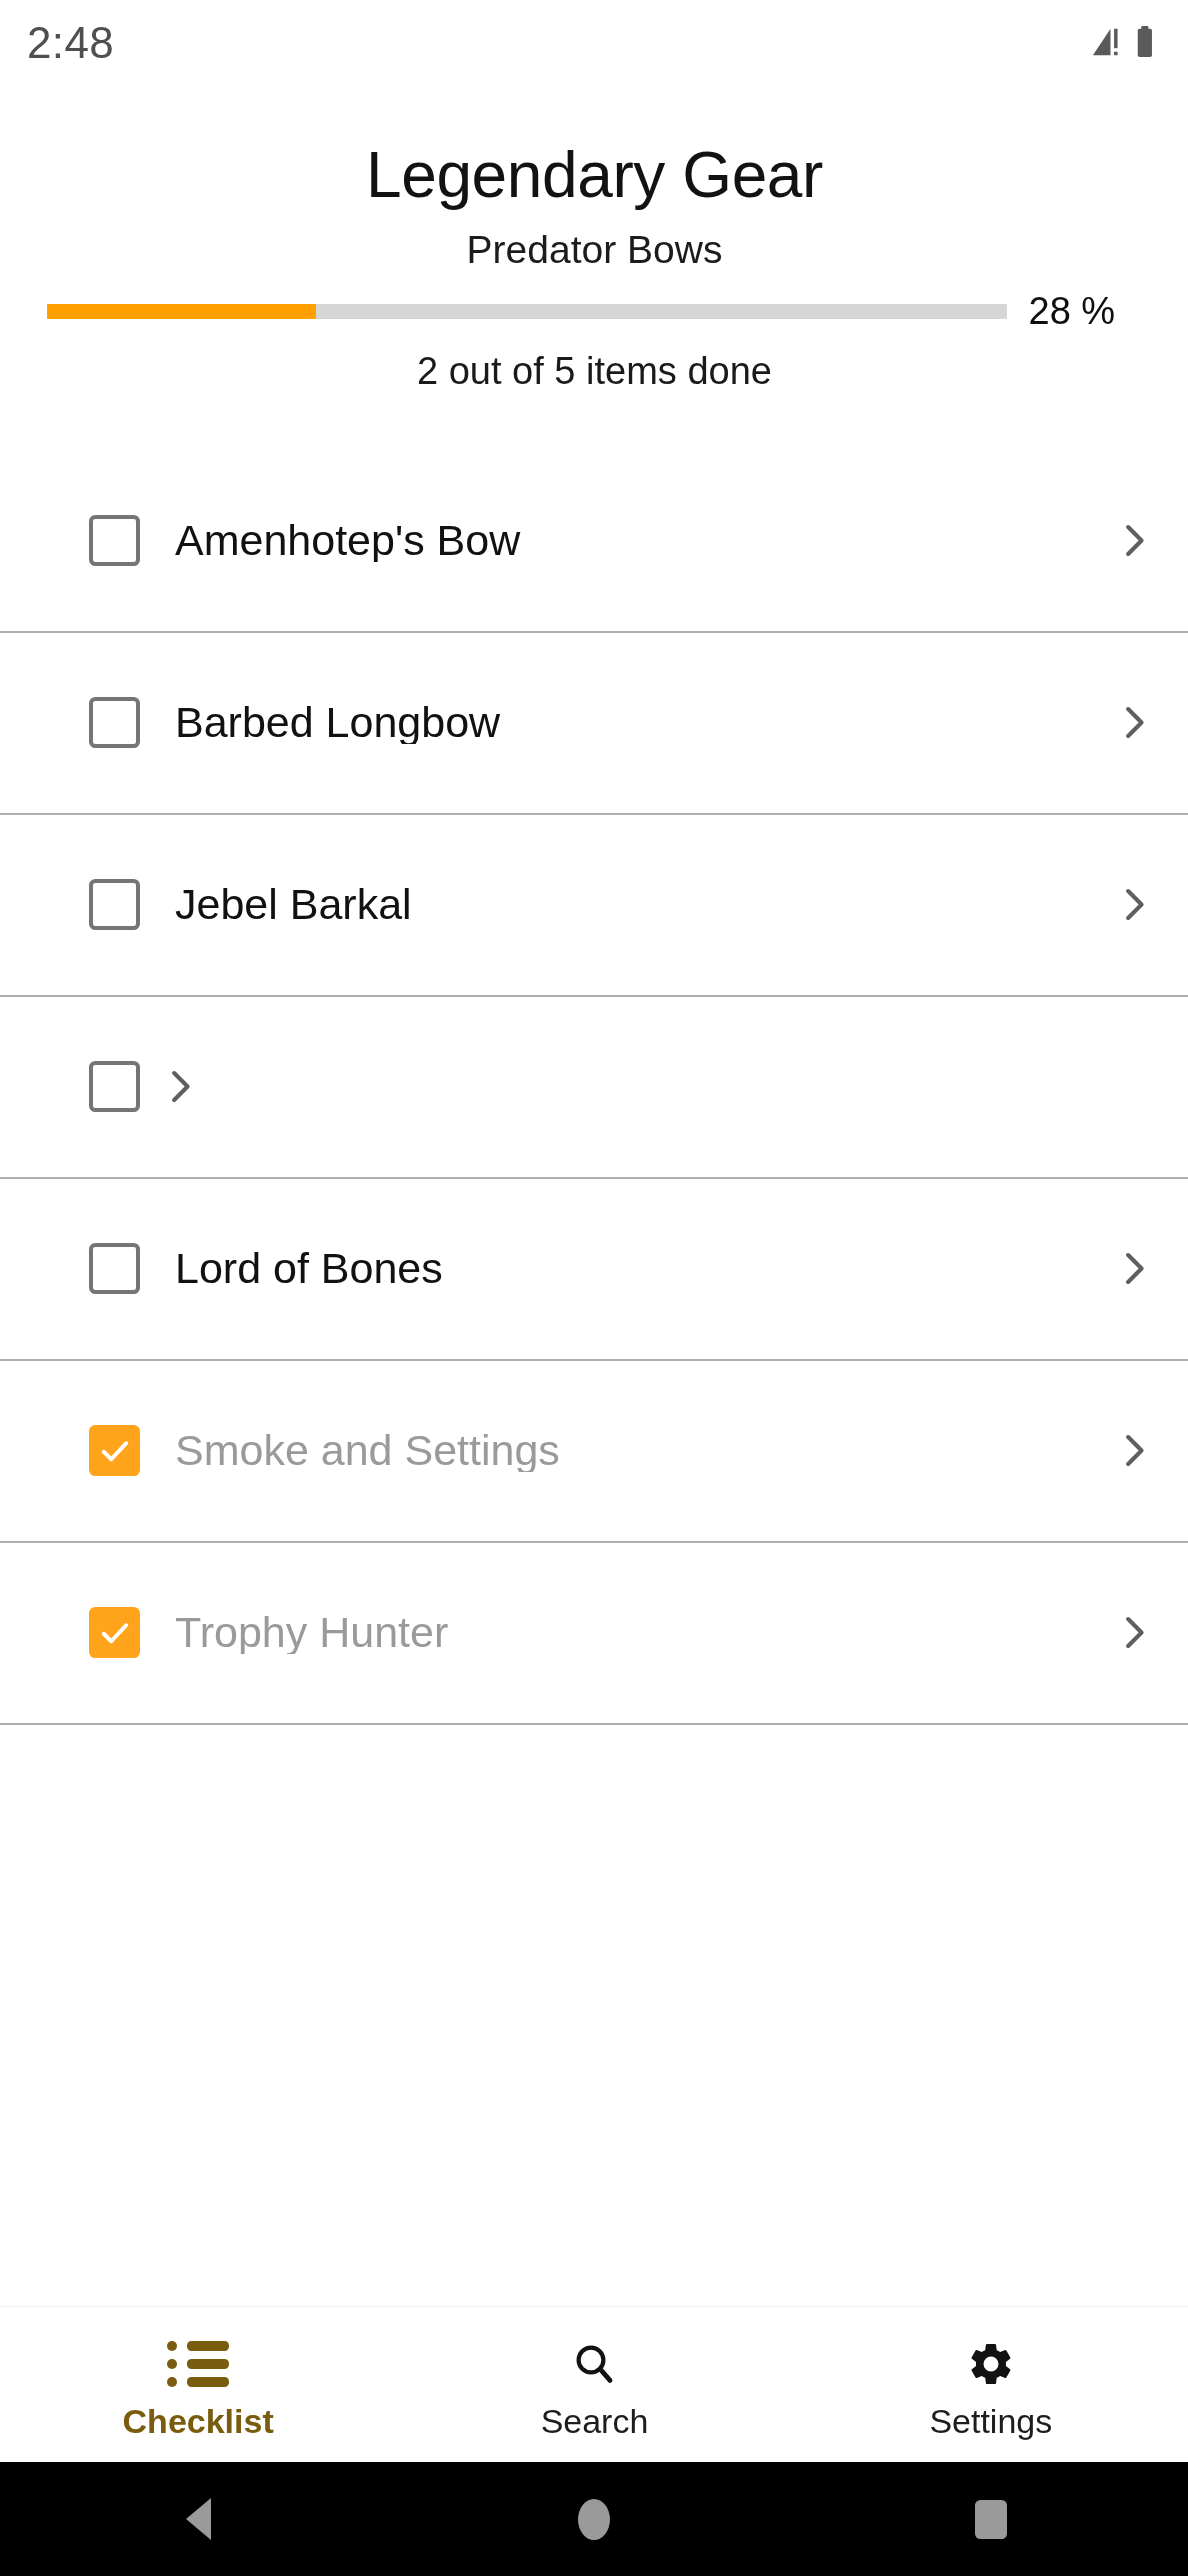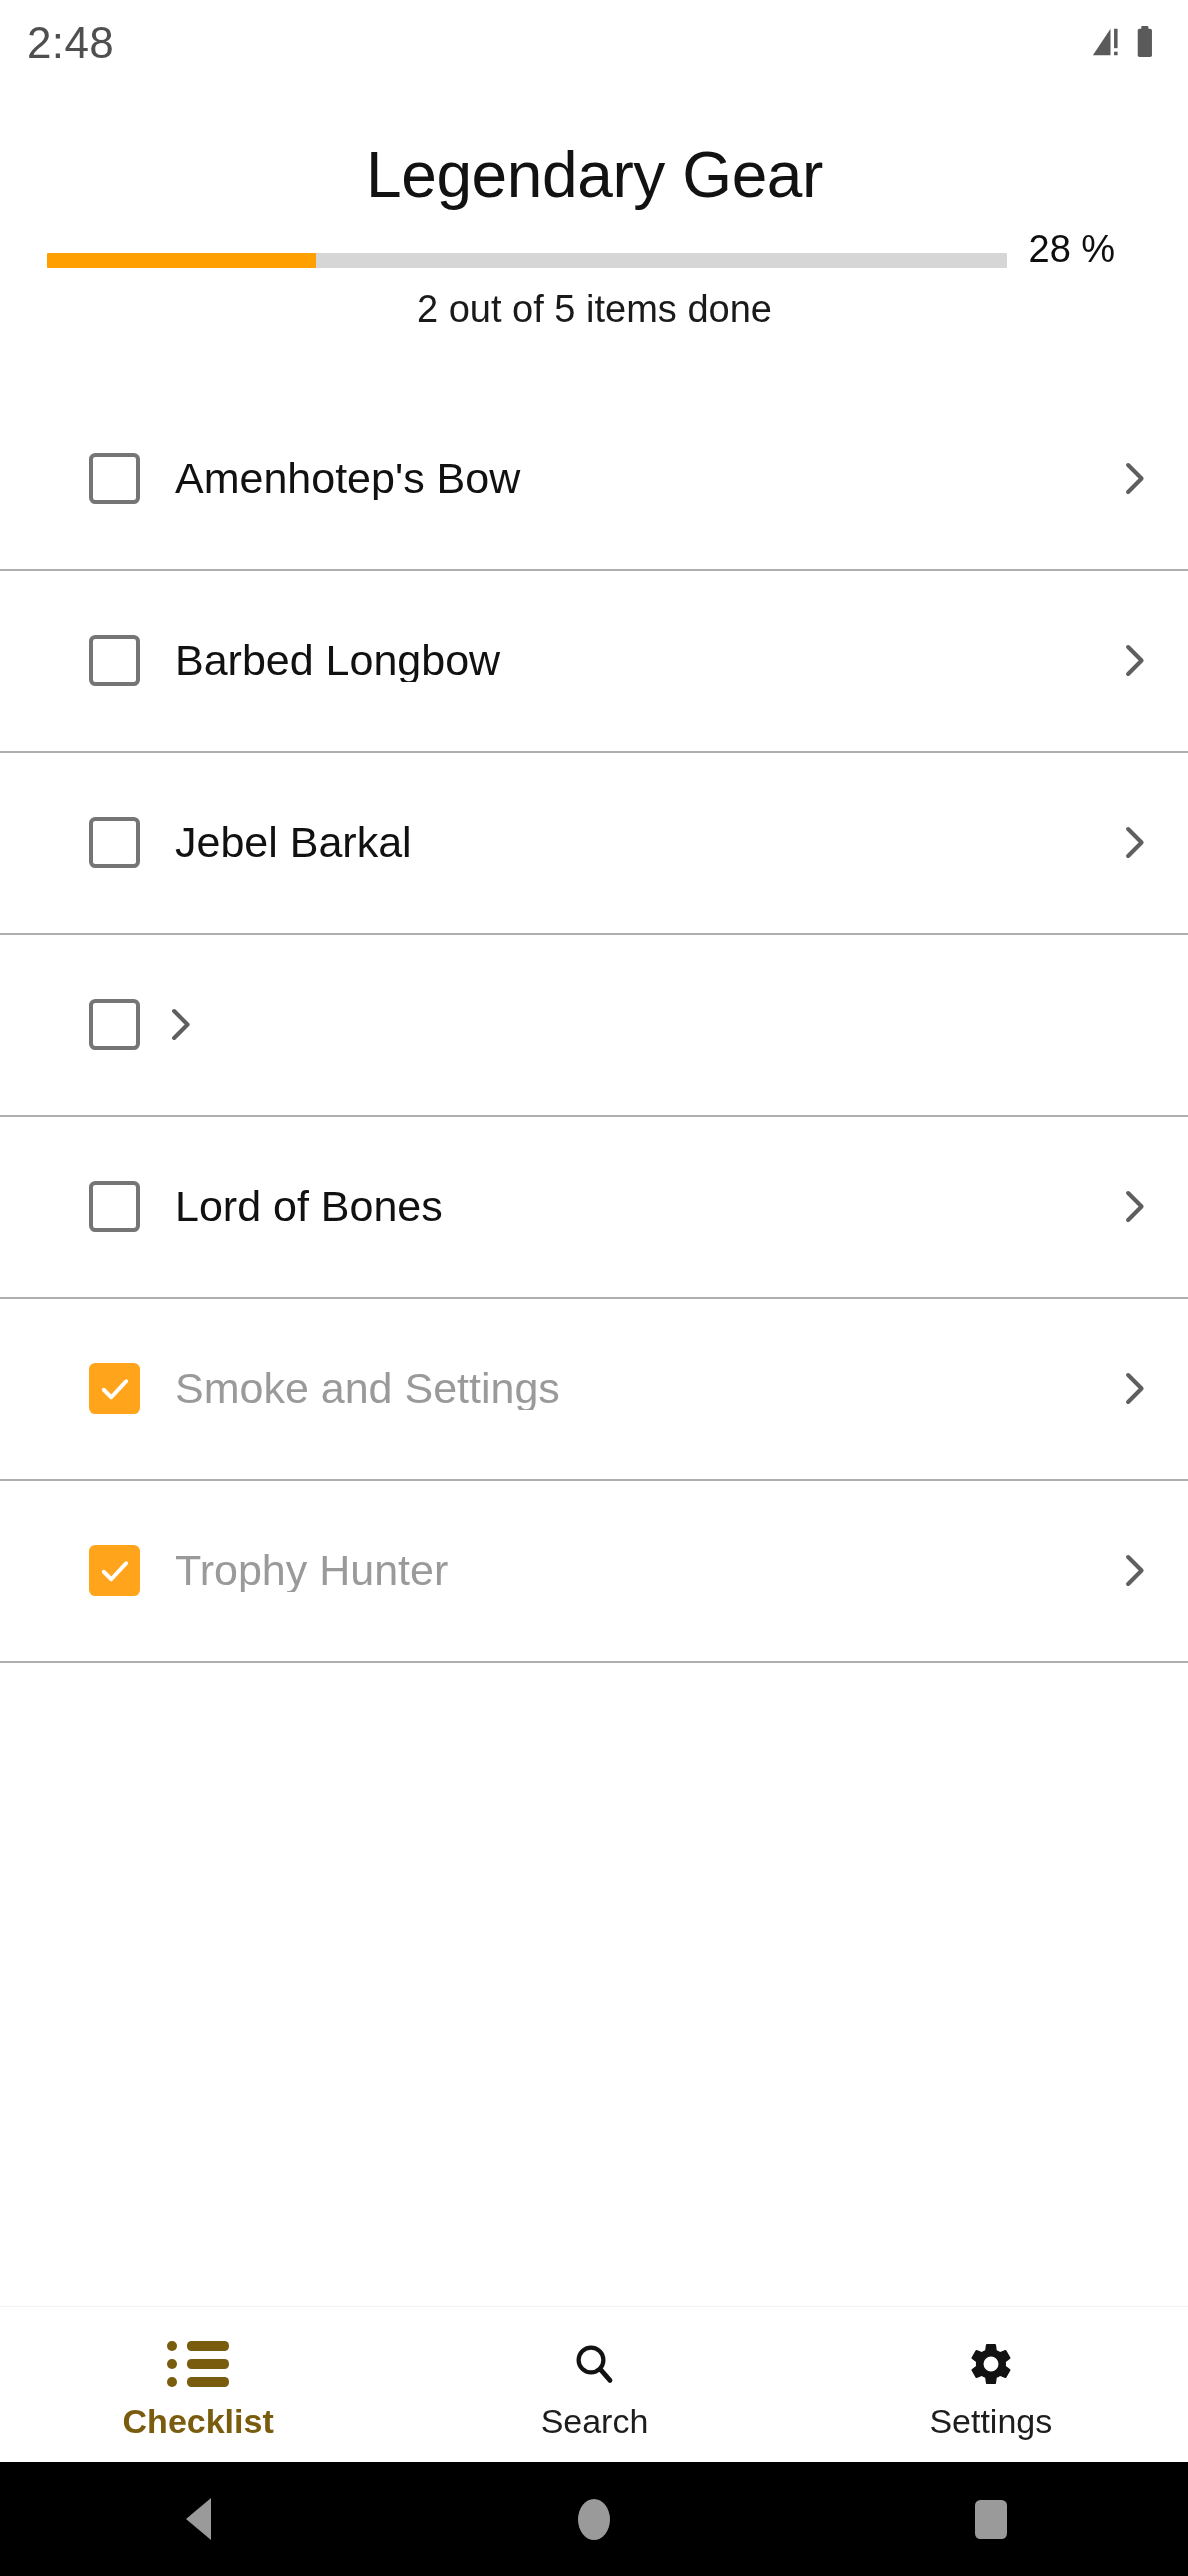--- a/index.html
+++ b/index.html
@@ -51,21 +51,21 @@
     margin-top:23px;
     font-size:39px;
     font-weight:400;
     color:#1c1c1c;
     line-height:1.0;
   }
 
   
   .progress-row {
     margin-top:23px;
-    display:flex; align-items:flex-end;
+    display:flex; align-items:center;
     padding:0 27px 0 47px;
     gap:21.5px;
   }
   .progress-track {
     position:relative;
     flex:0 0 960px;
     width:960px; height:15px;
     background:#d6d6d6;
     border-radius:0.9px;
     overflow:hidden;
@@ -208,20 +208,21 @@
         <svg width="19.7" height="32" viewBox="0 0 22 36">
           <rect x="7" y="0" width="8" height="4" rx="1" fill="#5a5a5a"></rect>
           <rect x="3" y="3" width="16" height="32" rx="2" fill="#5a5a5a"></rect>
         </svg>
       </span>
     </span>
   </div>
 
   <div class="header">
     <div class="app-title">Legendary Gear</div>
+    <div class="app-subtitle">Predator Bows</div>
 
     <div class="progress-row">
       <div class="progress-track">
         <div class="progress-fill" id="progress-fill" style="width: 28%;"></div>
       </div>
       <div class="progress-pct">28 %</div>
     </div>
     <div class="progress-caption">2 out of 5 items done</div>
   </div>
 

